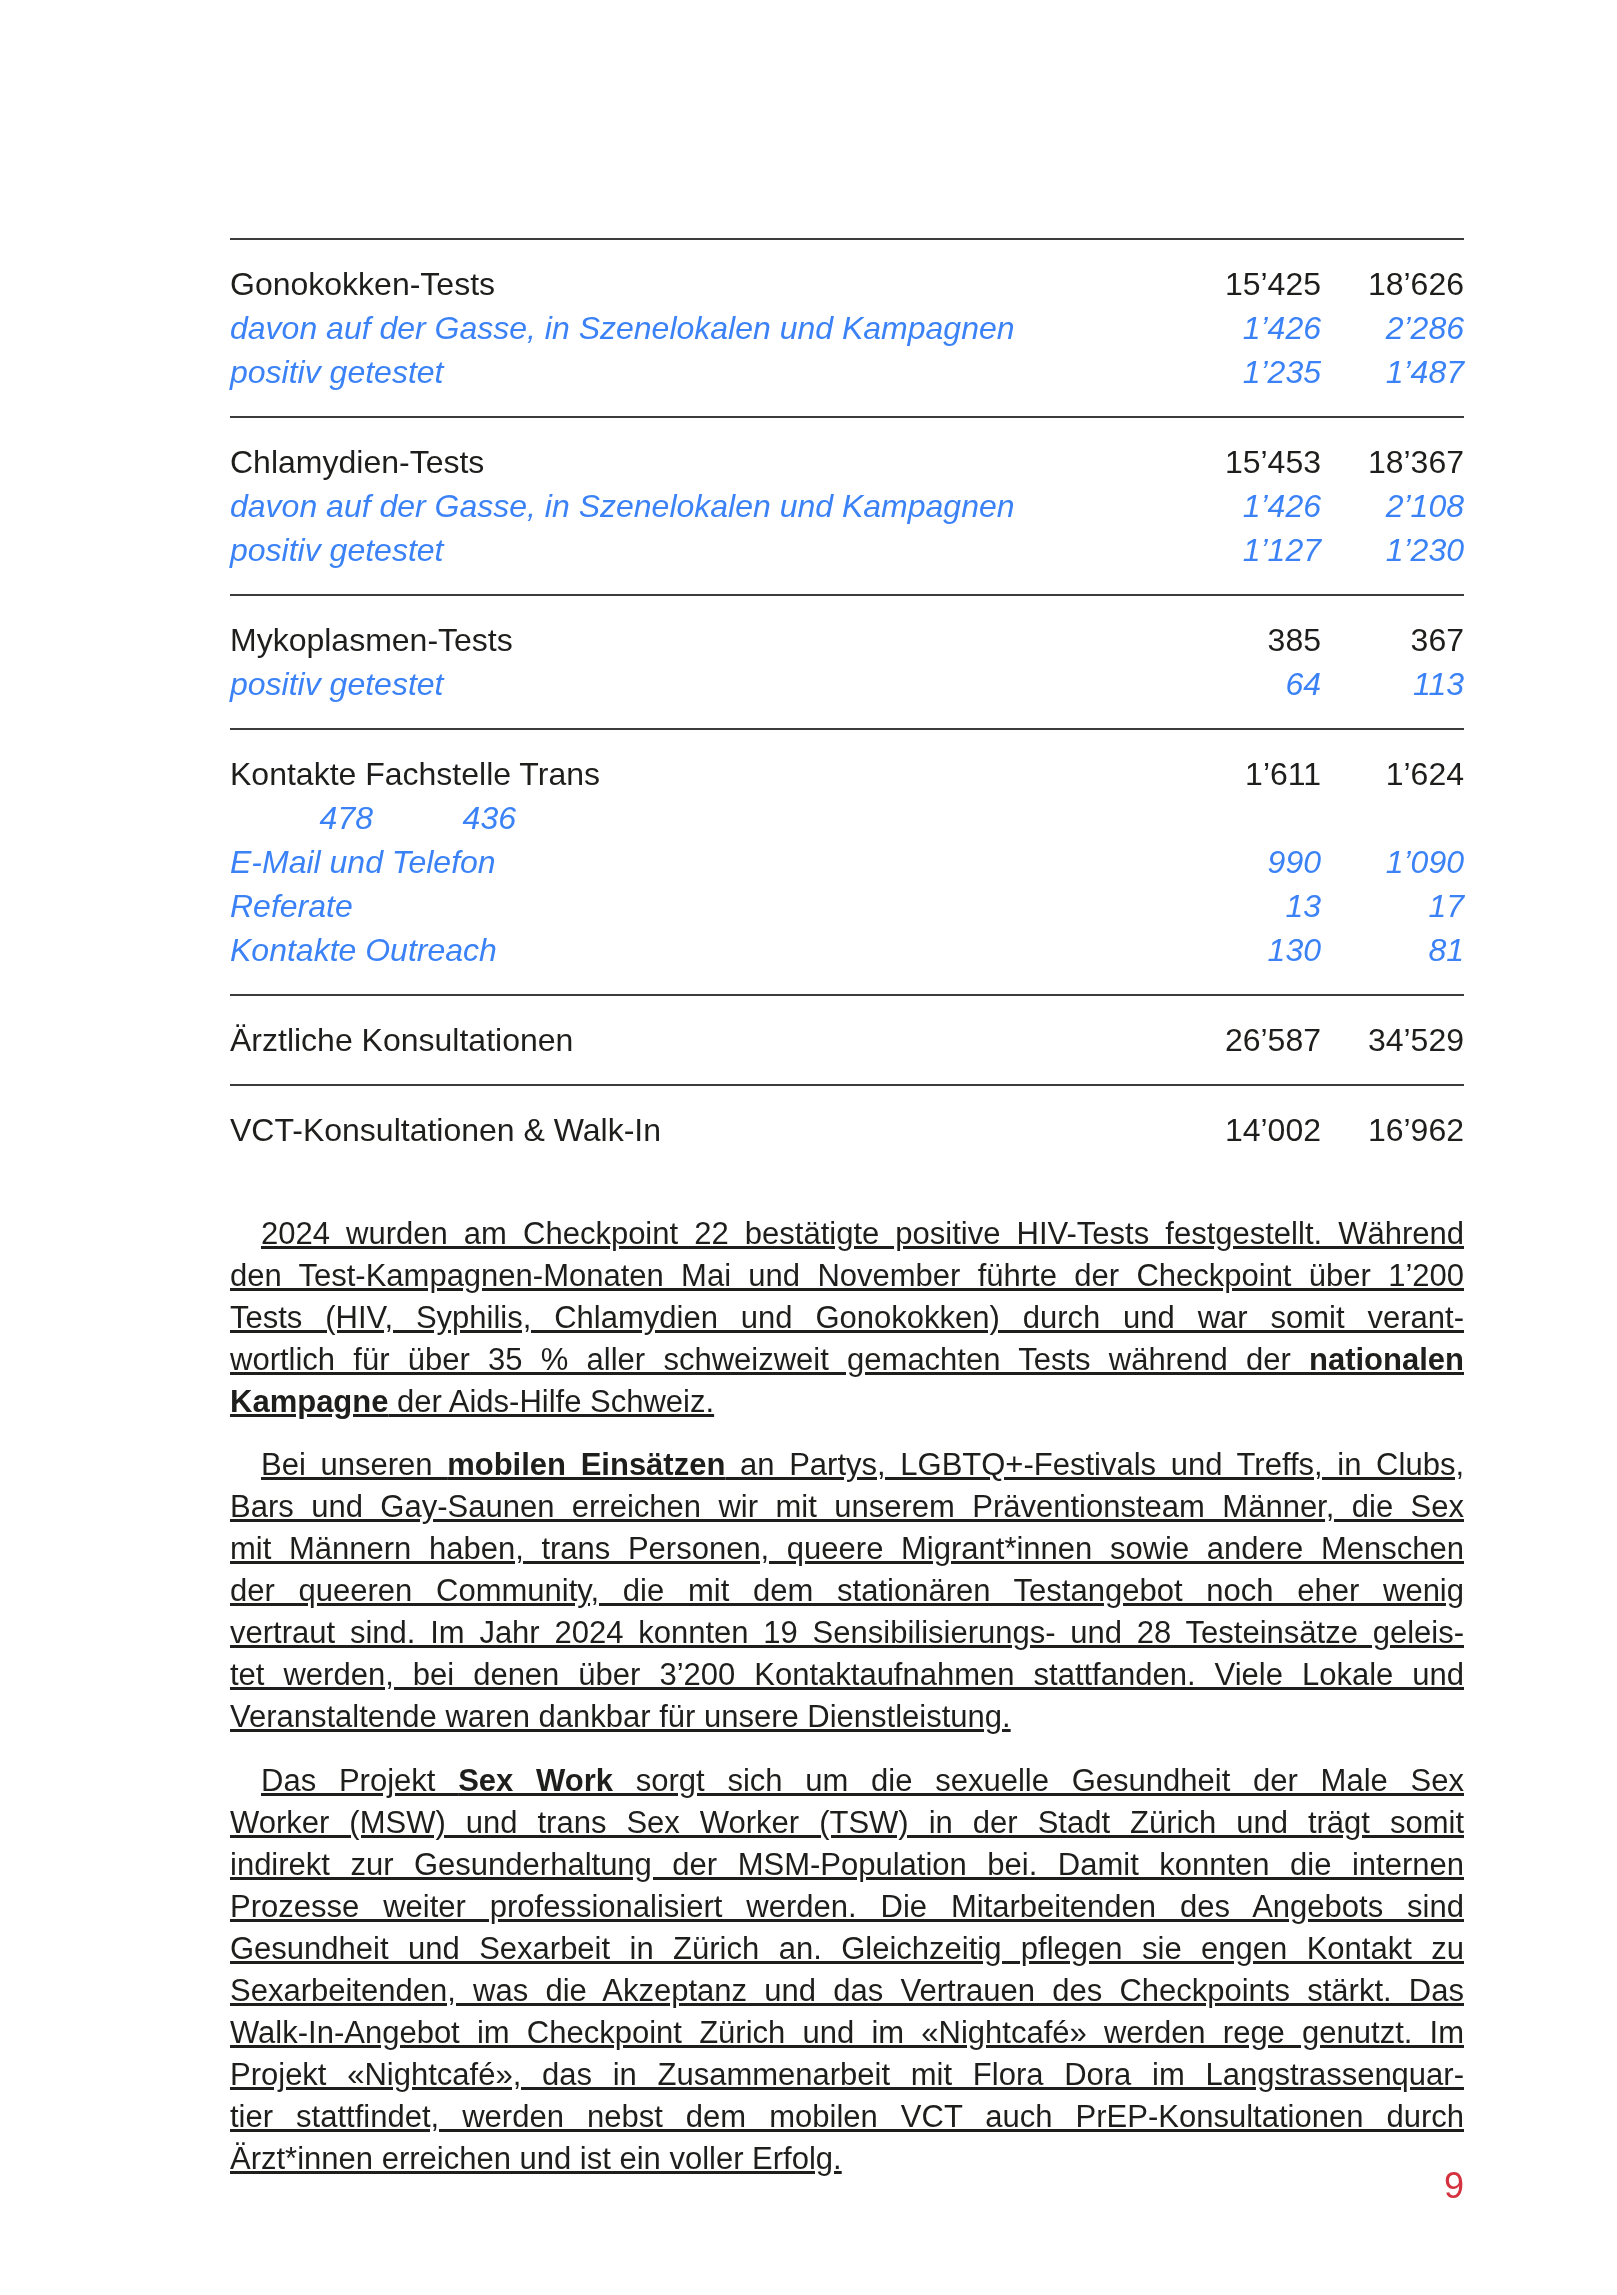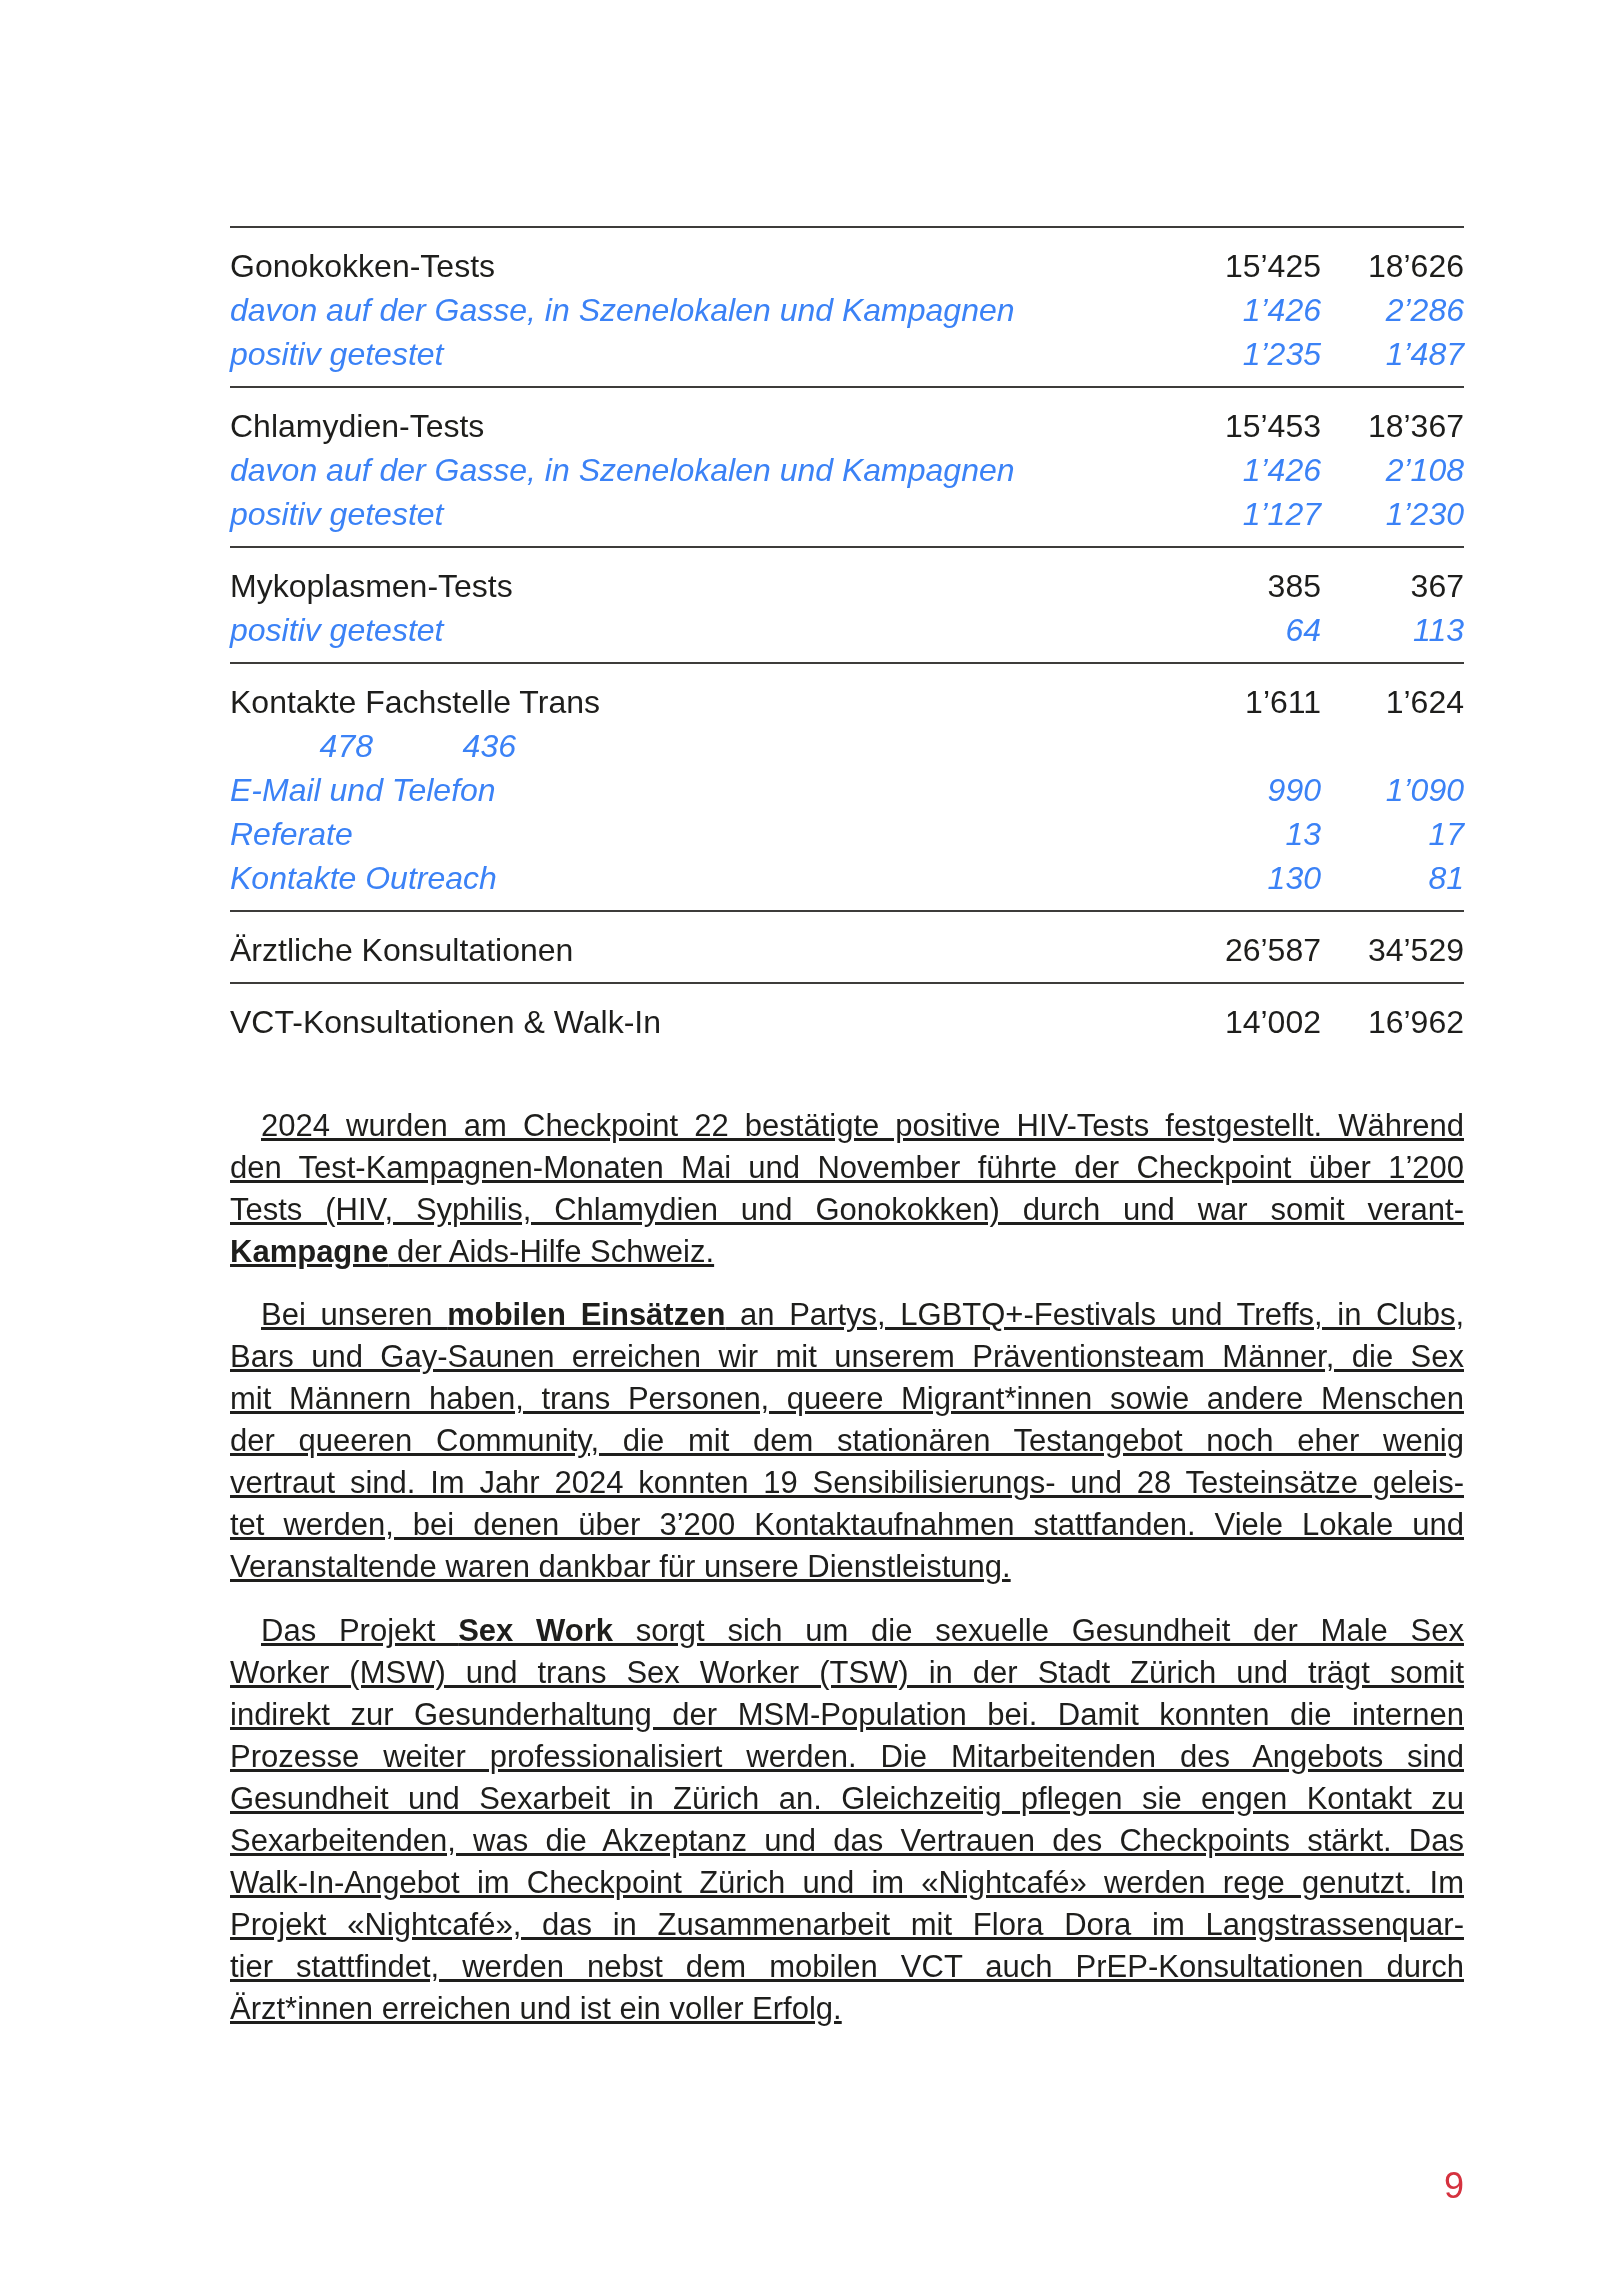--- a/index.html
+++ b/index.html
@@ -6,21 +6,21 @@
   body {
     width:1618px; height:2295px;
     background:#ffffff;
     font-family:"Liberation Sans","DejaVu Sans",sans-serif;
     color:#1e1e1c;
   }
   .page { position:relative; width:1618px; height:2295px; background:#ffffff; overflow:hidden; }
   .content { position:absolute; left:230px; top:226px; width:1234px; }
 
   
-  .t-section { border-top:2.3px solid #3d3c3a; padding:16px 0 10px 0; }
+  .t-section { border-top:2.3px solid #3d3c3a; padding:22px 0 10px 0;margin-top:12px; }
   .t-row { display:flex; align-items:baseline; font-size:32px; line-height:44px; color:#1e1e1c; }
   .t-row .lbl { flex:1; text-align:left; }
   .t-row .v { width:143px; text-align:right; }
   .t-row.sub { font-style:italic; color:#3b82f6; }
 
   
   .body-text { margin-top:51px; font-size:31px; line-height:42px;text-decoration:underline; }
   .paragraph + .paragraph { margin-top:21.4px; }
   .line { text-align:justify; text-align-last:justify; }
   .line.last { text-align:left; text-align-last:auto; }
@@ -124,20 +124,21 @@
             <span class="v">14’002</span>
             <span class="v">16’962</span>
           </div>
         </div>
       </div>
     <div class="body-text" id="body-text">
         <div class="paragraph">
           <div class="line indent">2024 wurden am Checkpoint 22 bestätigte positive HIV-Tests festgestellt. Während</div>
           <div class="line">den Test-Kampagnen-Monaten Mai und November führte der Checkpoint über 1’200</div>
           <div class="line">Tests (HIV, Syphilis, Chlamydien und Gonokokken) durch und war somit verant-</div>
+          <div class="line">wortlich für über 35 % aller schweizweit gemachten Tests während der <strong>nationalen</strong></div>
           <div class="line last"><strong>Kampagne</strong> der Aids-Hilfe Schweiz.</div>
         </div>
         <div class="paragraph">
           <div class="line indent">Bei unseren <strong>mobilen Einsätzen</strong> an Partys, LGBTQ+-Festivals und Treffs, in Clubs,</div>
           <div class="line">Bars und Gay-Saunen erreichen wir mit unserem Präventionsteam Männer, die Sex</div>
           <div class="line">mit Männern haben, trans Personen, queere Migrant*innen sowie andere Menschen</div>
           <div class="line">der queeren Community, die mit dem stationären Testangebot noch eher wenig</div>
           <div class="line">vertraut sind. Im Jahr 2024 konnten 19 Sensibilisierungs- und 28 Testeinsätze geleis-</div>
           <div class="line">tet werden, bei denen über 3’200 Kontaktaufnahmen stattfanden. Viele Lokale und</div>
           <div class="line last">Veranstaltende waren dankbar für unsere Dienstleistung.</div>

